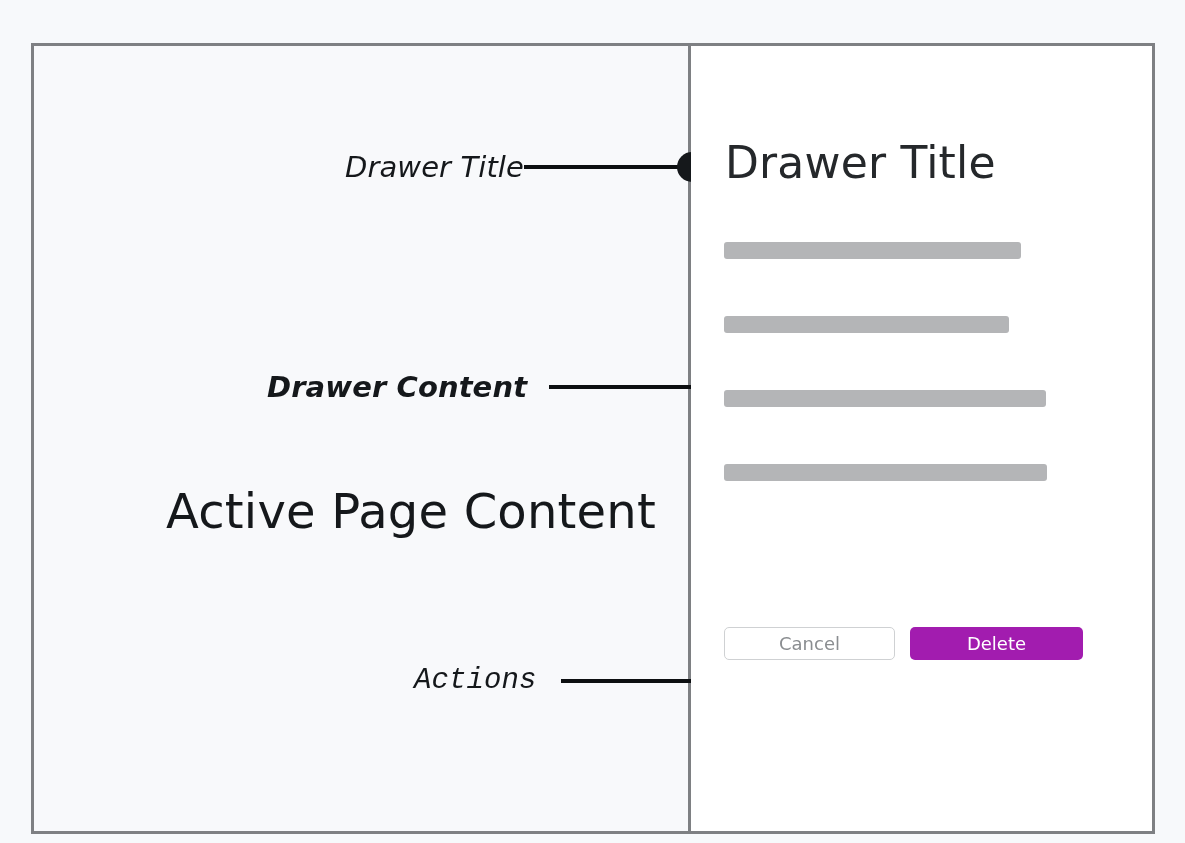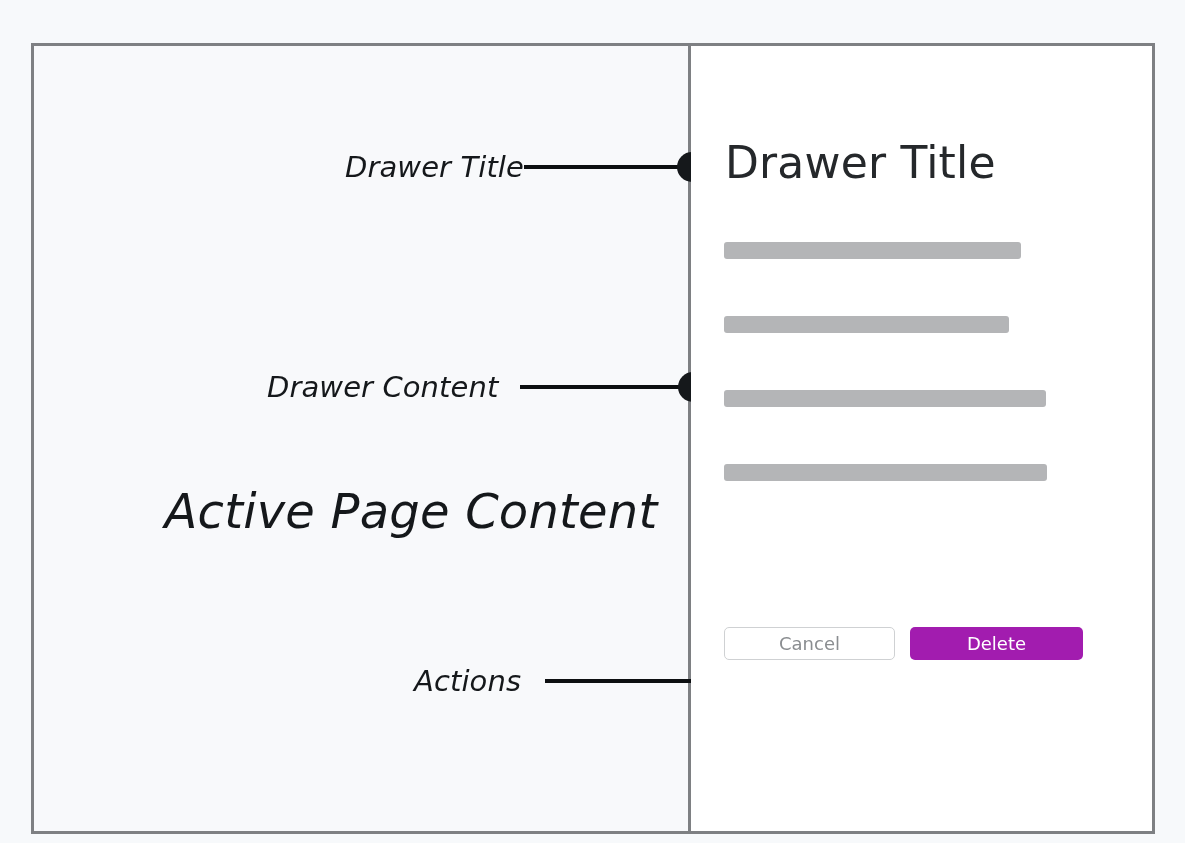--- a/index.html
+++ b/index.html
@@ -78,37 +78,38 @@
 
   #callout-drawer-title {
     left: 311px;
     top: 104px;
   }
   #callout-drawer-title .callout-line { width: 155px; }
 
   #callout-drawer-content {
     left: 233px;
     top: 324px;
+    font-weight: bold;
   }
   #callout-drawer-content .callout-line { width: 160px; margin-left: 22px; }
 
   #callout-actions {
     left: 380px;
     top: 618px;
+    font-family: Liberation Mono, monospace;
   }
   #callout-actions .callout-line { width: 190px; margin-left: 24px; }
 
   
   #active-page-content {
     position: absolute;
     left: 100px;
     top: 437px;
     width: 554px;
     text-align: center;
-    font-style: italic;
     font-size: 48px;
     color: #15181b;
     letter-spacing: 0.2px;
   }
 
   
   #drawer-title {
     position: absolute;
     left: 34px;
     top: 91px;

